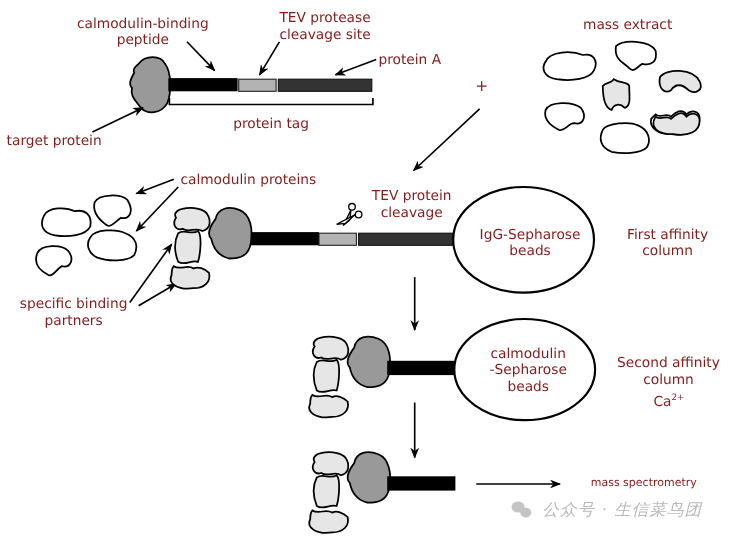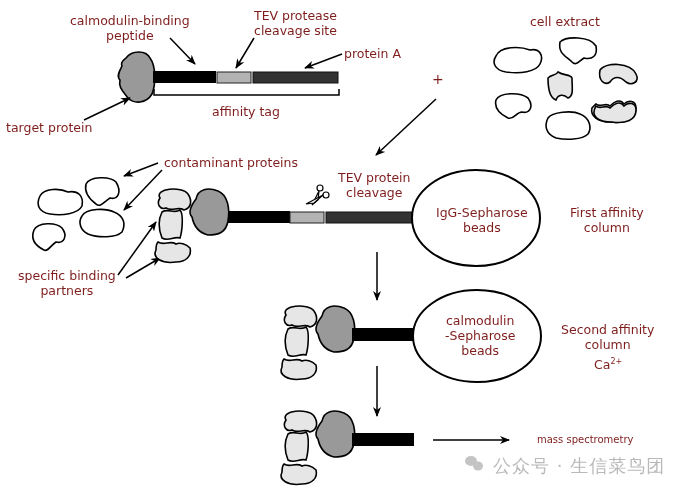--- a/index.html
+++ b/index.html
@@ -1,21 +1,21 @@
 <!DOCTYPE html>
 <html><head>
   <meta charset="utf-8">
   <style>
     html, body { margin: 0; padding: 0; background: #ffffff; }
     body { width: 685px; height: 491px; position: relative; overflow: hidden;
            font-family: "DejaVu Sans", sans-serif; color: #111; }
     svg { position: absolute; left: 0; top: 0; }
     .lbl { position: absolute; font-size: 12.5px; line-height: 15px; text-align: center; white-space: nowrap; color: #7f1d1d; }
     .lbl.left { text-align: center; }
-    .wm { position: absolute; font-size: 18px; color: #b9b9b9; white-space: nowrap; letter-spacing: 1px; }
+    .wm { position: absolute; font-size: 15px; color: #b9b9b9; white-space: nowrap; letter-spacing: 1px; font-style: italic; }
     sup { font-size: 8px; }
   </style>
 </head>
 <body>
 
 <svg width="685" height="491" viewBox="0 0 685 491">
   <defs>
     <marker id="ah" markerWidth="10" markerHeight="8" refX="9" refY="4" orient="auto" markerUnits="userSpaceOnUse">
       <path d="M0,0 L10,4 L0,8 L3,4 Z" fill="#000"></path>
     </marker>
@@ -101,26 +101,26 @@
     <ellipse cx="471" cy="461" rx="6" ry="5"></ellipse>
     <ellipse cx="478" cy="466" rx="5" ry="4.5"></ellipse>
   </g>
 </svg>
 
 <div class="lbl" style="left:70px;top:13px;white-space:pre">calmodulin-binding
 peptide</div>
 <div class="lbl" style="left:254px;top:8px;white-space:pre">TEV protease
 cleavage site</div>
 <div class="lbl left" style="left:344px;top:46px">protein A</div>
-<div class="lbl" style="left:212px;top:104px">affinity tag</div>
+<div class="lbl" style="left:212px;top:104px">protein tag</div>
 <div class="lbl left" style="left:6px;top:120px">target protein</div>
 <div class="lbl" style="left:432px;top:72px;font-size:14px">+</div>
-<div class="lbl" style="left:530px;top:14px">cell extract</div>
+<div class="lbl" style="left:530px;top:14px">mass extract</div>
 
-<div class="lbl left" style="left:164px;top:155px">contaminant proteins</div>
+<div class="lbl left" style="left:164px;top:155px">calmodulin proteins</div>
 <div class="lbl" style="left:18px;top:268px;white-space:pre">specific binding
 partners</div>
 <div class="lbl" style="left:338px;top:170px;white-space:pre">TEV protein
 cleavage</div>
 <div class="lbl" style="left:436px;top:205px;white-space:pre">IgG-Sepharose
 beads</div>
 <div class="lbl" style="left:570px;top:205px;white-space:pre">First affinity
 column</div>
 
 <div class="lbl" style="left:445px;top:313px;white-space:pre">calmodulin

